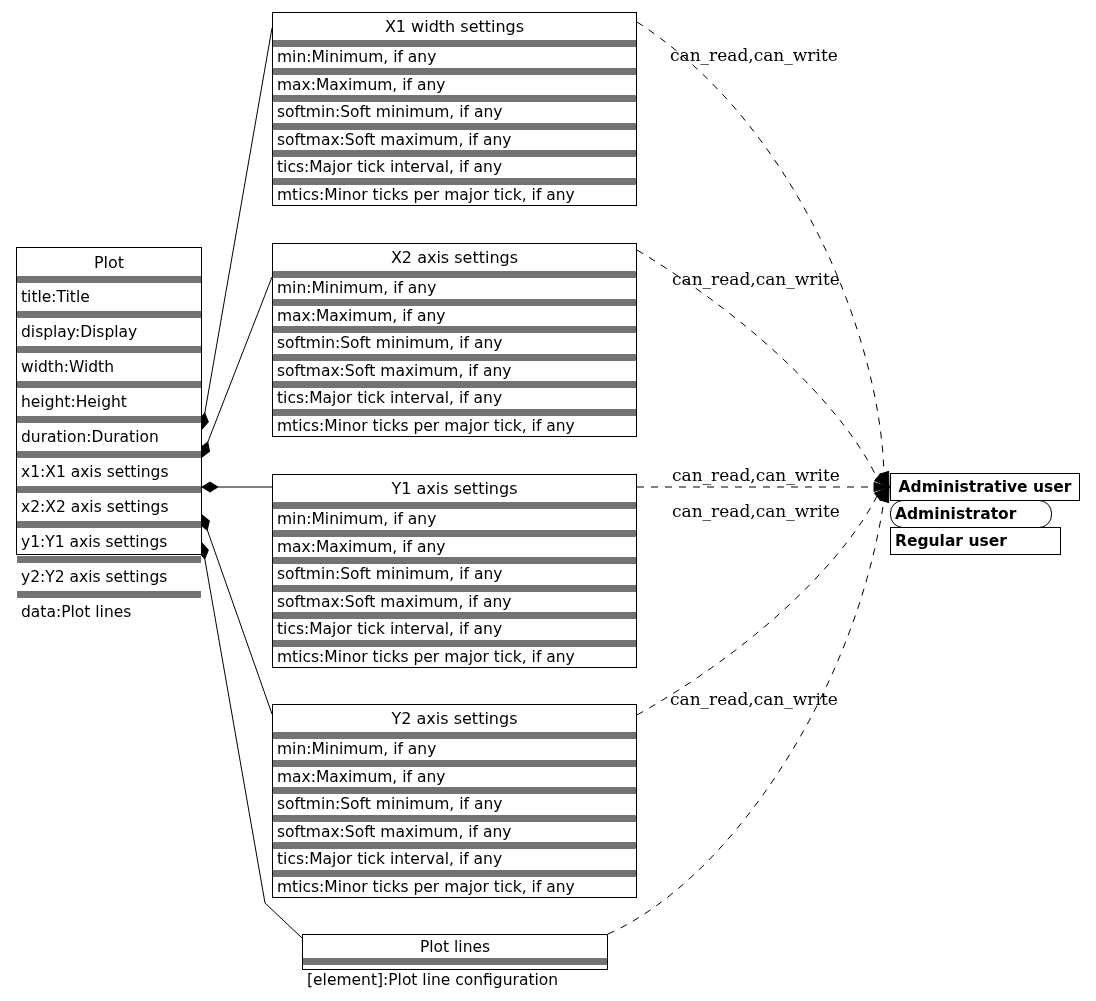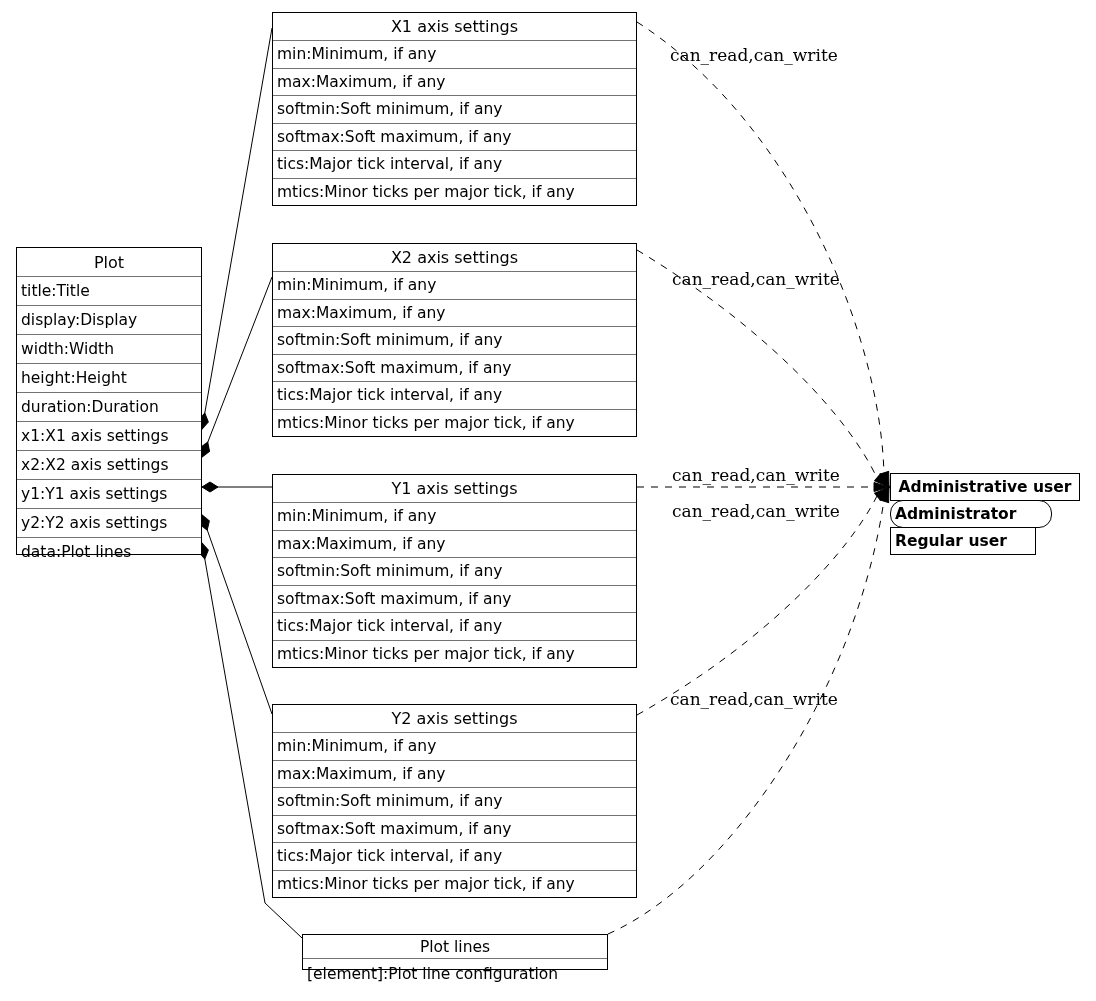--- a/index.html
+++ b/index.html
@@ -10,21 +10,21 @@
   .edges{position:absolute;left:0;top:0;z-index:1;}
   .uml-box{
     position:absolute;z-index:2;background:#ffffff;border:1px solid #000;
     box-sizing:border-box;display:flex;flex-direction:column;
   }
   .uml-title{
     flex:0 0 auto;display:flex;align-items:center;justify-content:center;
     font-size:16px;color:#000;white-space:nowrap;
   }
   .uml-row{
-    flex:1 1 auto;display:flex;align-items:center;border-top:1px solid #737373;
+    flex:1 1 auto;display:flex;align-items:center;border-top:7px solid #737373;
     font-size:15.5px;color:#000;padding-left:4px;white-space:nowrap;overflow:hidden;
   }
   .box-plot .uml-title{height:28px;}
   .box-plot .uml-row{flex:0 0 28px;}
   .box-axis .uml-title{height:27px;}
   .box-lines .uml-title{height:23px;font-size:15.5px;}
   .box-lines .uml-row{flex:0 0 29px;}
   .user-cell{
     position:absolute;z-index:2;background:#ffffff;border:1px solid #000;
     box-sizing:border-box;display:flex;align-items:center;
@@ -85,21 +85,21 @@
     <div class="uml-row">height:Height</div>
     <div class="uml-row">duration:Duration</div>
     <div class="uml-row">x1:X1 axis settings</div>
     <div class="uml-row">x2:X2 axis settings</div>
     <div class="uml-row">y1:Y1 axis settings</div>
     <div class="uml-row">y2:Y2 axis settings</div>
     <div class="uml-row">data:Plot lines</div>
   </div>
 
   <div class="uml-box box-axis" style="left:272px;top:12px;width:365px;height:194px;">
-    <div class="uml-title">X1 axis settings</div>
+    <div class="uml-title">X1 width settings</div>
     <div class="uml-row">min:Minimum, if any</div>
     <div class="uml-row">max:Maximum, if any</div>
     <div class="uml-row">softmin:Soft minimum, if any</div>
     <div class="uml-row">softmax:Soft maximum, if any</div>
     <div class="uml-row">tics:Major tick interval, if any</div>
     <div class="uml-row">mtics:Minor ticks per major tick, if any</div>
   </div>
 
   <div class="uml-box box-axis" style="left:272px;top:243px;width:365px;height:194px;">
     <div class="uml-title">X2 axis settings</div>
@@ -131,21 +131,21 @@
     <div class="uml-row">mtics:Minor ticks per major tick, if any</div>
   </div>
 
   <div class="uml-box box-lines" style="left:302px;top:934px;width:306px;height:36px;">
     <div class="uml-title">Plot lines</div>
     <div class="uml-row">[element]:Plot line configuration</div>
   </div>
 
   <div class="user-cell header" style="left:890px;top:473px;width:190px;height:28px;">Administrative user</div>
   <div class="user-cell" style="left:890px;top:500px;width:162px;height:28px;border-radius:13px;">Administrator</div>
-  <div class="user-cell" style="left:890px;top:527px;width:146px;height:28px;">Regular user</div>
+  <div class="user-cell" style="left:890px;top:527px;width:171px;height:28px;">Regular user</div>
 
   <div class="edge-label" style="left:670px;top:44px;">can_read,can_write</div>
   <div class="edge-label" style="left:672px;top:268px;">can_read,can_write</div>
   <div class="edge-label" style="left:672px;top:464px;">can_read,can_write</div>
   <div class="edge-label" style="left:672px;top:500px;">can_read,can_write</div>
   <div class="edge-label" style="left:670px;top:688px;">can_read,can_write</div>
 
 </div>
 
 </body></html>

